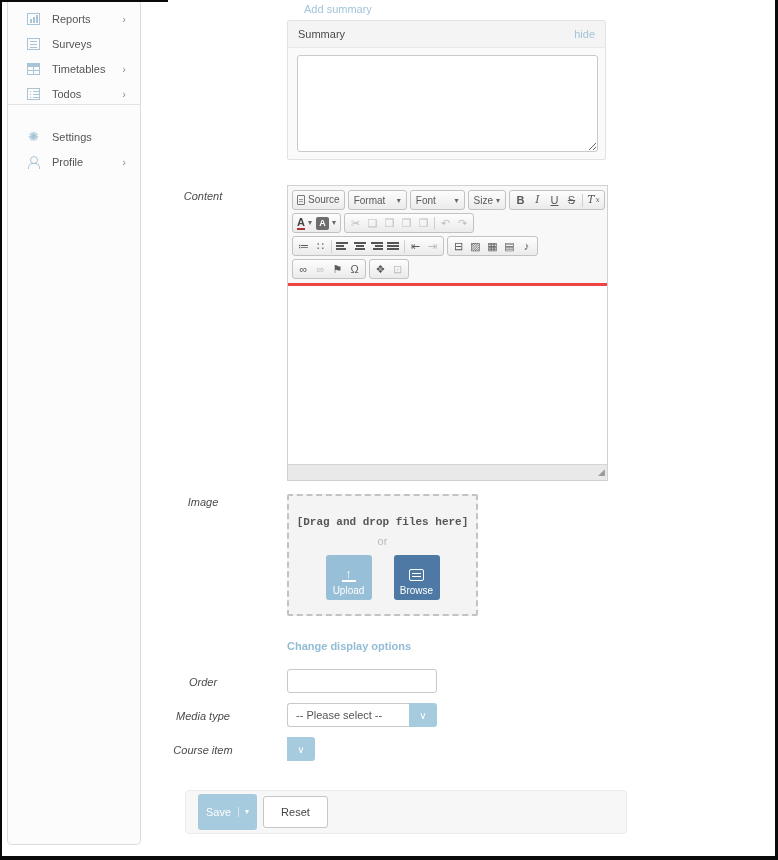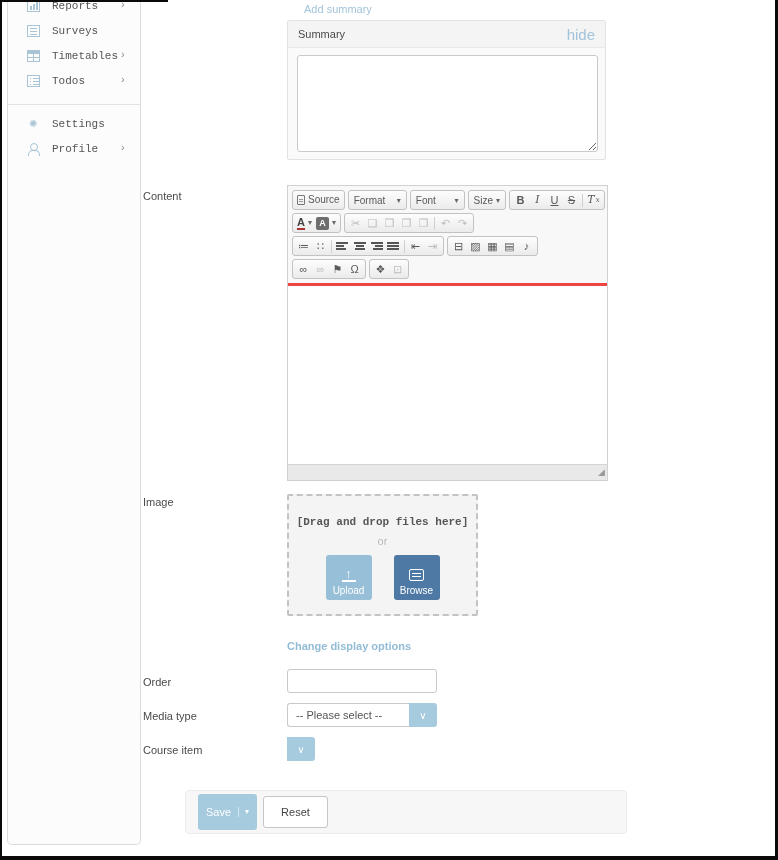--- a/index.html
+++ b/index.html
@@ -11,22 +11,22 @@
   .frame { position:absolute; background:#0a0a0a; }
   .frame-left { left:0; top:0; width:2px; height:860px; }
   .frame-right { right:0; top:0; width:3px; height:860px; }
   .frame-bottom { left:0; bottom:0; width:778px; height:4px; }
   .frame-top { left:0; top:0; width:168px; height:2px; }
 
   
   .sidebar { position:absolute; left:7px; top:0; width:134px; height:845px;
              background:#fcfcfc; border:1px solid #dcdcdc; border-top:none;
              border-radius:0 0 5px 5px; }
-  .nav-item { position:relative; height:25px; display:flex; align-items:flex-start;
-              padding-left:19px; cursor:pointer;font-family:Liberation Mono, monospace; }
+  .nav-item { position:relative; height:25px; display:flex; align-items:flex-end;
+              padding-left:19px; cursor:pointer; }
   .nav-item .lbl { font-size:11px; color:#555; margin-left:12px; white-space:nowrap; }
   .nav-item .chev { position:absolute; right:14px; color:#909090; font-size:11px; line-height:11px; }
   .nav-divider { border-top:1px solid #e2e2e2; margin:4px 0 13px; }
 
   .ni { width:13px; height:12px; flex:0 0 auto; position:relative; }
   .ic-chart { border:1px solid #a9c4d5;
     background-image:linear-gradient(#a9c4d5,#a9c4d5),linear-gradient(#a9c4d5,#a9c4d5),linear-gradient(#a9c4d5,#a9c4d5);
     background-repeat:no-repeat; background-size:2px 4px,2px 6px,2px 8px;
     background-position:2px 5px,5px 3px,8px 1px; }
   .ic-form { border:1px solid #a9c4d5;
@@ -47,30 +47,30 @@
   .ic-person::before { content:""; position:absolute; left:3px; top:0; width:6px; height:6px;
     border:1px solid #a9c4d5; border-radius:50%; }
   .ic-person::after { content:""; position:absolute; left:1px; top:7px; width:10px; height:5px;
     border:1px solid #a9c4d5; border-bottom:none; border-radius:5px 5px 0 0; }
   .ic-logout::before { content:""; position:absolute; left:0; top:0; width:9px; height:12px;
     border:1px solid #a9c4d5; border-radius:1px; }
   .ic-logout::after { content:"\2192"; position:absolute; right:-1px; top:1px; font-size:9px;
     line-height:10px; color:#a9c4d5; }
 
   
-  .fl { position:absolute; left:143px; width:120px; text-align:left; font-size:11px; color:#4a4a4a; }
+  .fl { position:absolute; left:143px; width:120px; text-align:center; font-size:11px; color:#4a4a4a;font-style:italic; }
   .link { position:absolute; font-size:11px; color:#a2c4da; cursor:pointer; text-decoration:none; }
 
   
   .sum { position:absolute; left:287px; top:20px; width:319px; height:140px;
          background:#fafafa; border:1px solid #e2e2e2; border-radius:2px; }
   .sum-h { height:27px; background:#f4f4f4; border-bottom:1px solid #e8e8e8;
            display:flex; align-items:center; justify-content:space-between; padding:0 10px; }
   .sum-title { font-size:11px; color:#4a4a4a; }
-  .sum-hide { font-size:15px; color:#a2c4da; cursor:pointer; }
+  .sum-hide { font-size:11px; color:#a2c4da; cursor:pointer; }
   .sum-ta { position:absolute; left:9px; top:34px; width:301px; height:97px;
             border:1px solid #c9c9c9; border-radius:3px; background:#fff; resize:both;
             font-family:inherit; font-size:11px; }
 
   
   .ed { position:absolute; left:287px; top:185px; width:321px; height:296px;
         border:1px solid #d1d1d1; background:#fff; display:flex; flex-direction:column; }
   .ed-tb { background:#f8f8f8; border-bottom:3px solid #ef4444; padding:4px 2px 1px 4px; }
   .tb-row { display:flex; align-items:center; gap:3px; margin-bottom:3px; }
   .tb-g { display:flex; align-items:center; height:20px; border:1px solid #c2c2c2;

